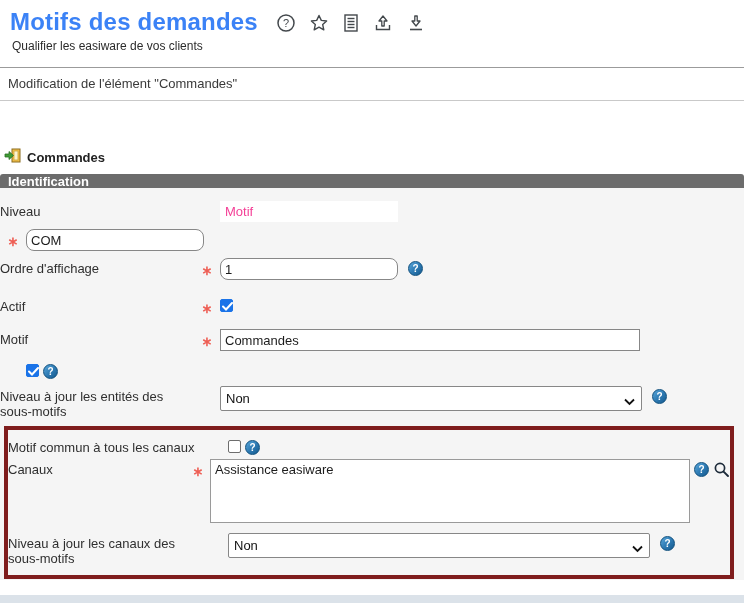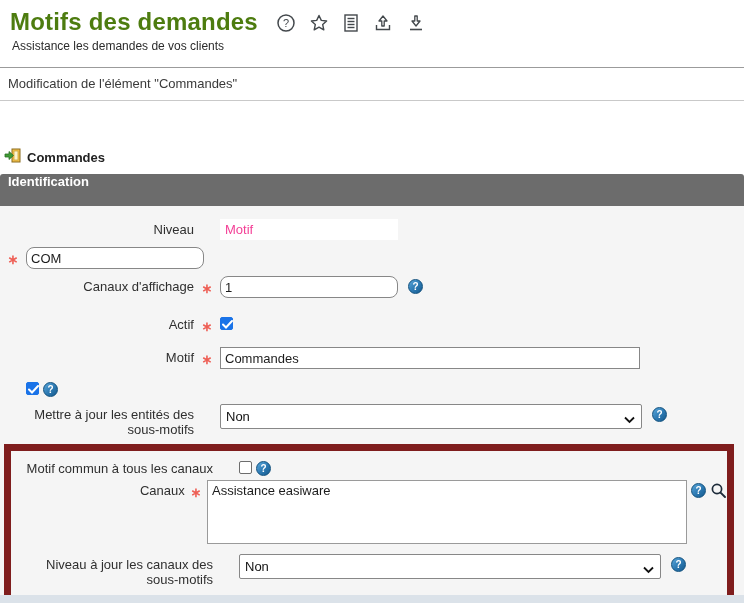--- a/index.html
+++ b/index.html
@@ -7,45 +7,45 @@
   body {
     font-family: "Liberation Sans", sans-serif;
     background:#ffffff;
     color:#222;
     position:relative;
     overflow:hidden;
   }
   
   .header { padding:8px 10px 0 10px; }
   .title-row { display:flex; align-items:center; gap:14px; }
-  .page-title { font-size:24px; font-weight:bold; color:#4d7c0f; letter-spacing:.2px; }
+  .page-title { font-size:24px; font-weight:bold; color:#3b82f6; letter-spacing:.2px; }
   .hdr-icons { display:flex; align-items:center; gap:13px; margin-left:4px; margin-top:2px; }
   .hdr-icons svg { display:block; }
   .subtitle { font-size:12px; color:#2b2b2b; margin:3px 0 0 2px; }
   .divider-strong { border-top:1px solid #9b9b9b; margin-top:14px; }
   .breadcrumb-row {
     border-bottom:1px solid #c9c9c9;
     padding:8px 0 9px 8px;
     font-size:13px; color:#3a3a3a;
   }
   
   .item-header { display:flex; align-items:center; gap:6px; padding:0 0 0 4px; margin-top:47px; }
   .item-header .item-label { font-size:13px; font-weight:bold; color:#222; }
   
   .section-bar {
-    margin-top:7px; height:32px; background:#6c6c6c;
+    margin-top:7px; height:14px; background:#6c6c6c;
     border-radius:3px 3px 0 0;
-    display:flex; align-items:flex-start; padding-left:8px;
+    display:flex; align-items:center; padding-left:8px;
   }
   .section-bar span { color:#fff; font-weight:bold; font-size:13px; }
   
   .form-area { background:#f5f5f5; padding-top:13px; padding-bottom:1px; }
   .row { display:flex; align-items:flex-start; margin-bottom:7px; }
   .lbl {
-    width:194px; text-align:right; font-size:13px; color:#2f2f2f;
+    width:194px; text-align:left; font-size:13px; color:#2f2f2f;
     padding-top:3px; line-height:15px;
   }
   .star-cell { width:26px; text-align:center; padding-top:3px; }
   .req { color:#ee5f55; font-size:13px; font-weight:bold; }
   .field-cell { display:flex; align-items:flex-start; gap:4px; }
   .ro-field {
     width:178px; height:21px; background:#fff; padding:3px 4px 0 5px;
     font-size:13px; color:#f43f96;
   }
   input.txt {
@@ -80,22 +80,22 @@
     background:linear-gradient(135deg,#5aa7da 0%,#2f7cb5 50%,#155a8e 100%);
     border:1px solid #10507e;
     color:#fff; font-size:10px; font-weight:bold;
     text-align:center; line-height:13px;
     margin-top:3px; flex:0 0 auto;
   }
   .gap8 { width:2px; }
   
   .hl-box {
     margin:2px 10px 0 4px;
-    border:7px solid #7f1d1d;
-    padding:7px 0 9px 8px;
+    border:4px solid #7f1d1d;
+    padding:7px 0 9px 0;
   }
   .hl-box .row:last-child { margin-bottom:0; }
   .row.tight { margin-bottom:4px; }
   .row.mb10 { margin-bottom:10px; }
   .row.mb12 { margin-bottom:12px;margin-top:16px; }
   
   .bottom-strip {
     position:absolute; left:0; bottom:0; width:744px; height:8px;
     background:#dbe2e9;
   }
@@ -134,21 +134,21 @@
           </svg>
       </span>
       <span>
         <svg width="20" height="20" viewBox="0 0 20 20">
             <path d="M10 13 L6 8 L8.8 8 L8.8 3 L11.2 3 L11.2 8 L14 8 Z" fill="none" stroke="#43484c" stroke-width="1.3" stroke-linejoin="round"></path>
             <line x1="4" y1="16.5" x2="16" y2="16.5" stroke="#43484c" stroke-width="1.6"></line>
           </svg>
       </span>
     </span>
   </div>
-  <div class="subtitle">Assistance les demandes de vos clients</div>
+  <div class="subtitle">Qualifier les easiware de vos clients</div>
 </div>
 
 <div class="divider-strong"></div>
 
 <div class="breadcrumb-row">Modification de l'élément "Commandes"</div>
 
 <div class="item-header">
   <span>
     <svg width="17" height="15" viewBox="0 0 17 15">
       <rect x="8" y="1" width="8" height="13" fill="#f6c04a" stroke="#8a6d1f" stroke-width="1"></rect>
@@ -174,21 +174,21 @@
   </div>
 
   <div class="row">
     <div class="star-cell"><span class="req">∗</span></div>
     <div class="field-cell">
       <input class="txt w-sm" type="text" value="COM" style="">
     </div>
   </div>
 
   <div class="row">
-    <div class="lbl">Canaux d'affichage</div>
+    <div class="lbl">Ordre d'affichage</div>
     <div class="star-cell"><span class="req">∗</span></div>
     <div class="field-cell">
       <input class="txt w-sm" type="text" value="1" style="">
       <span class="gap8"></span>
       <span class="help">?</span>
     </div>
   </div>
 
   <div class="row mb12">
     <div class="lbl">Actif</div>
@@ -216,21 +216,21 @@
       <span class="cb checked" role="checkbox" aria-checked="true">
         <svg width="11" height="9" viewBox="0 0 11 9">
             <path d="M1 4.5 L4 7.5 L10 1" fill="none" stroke="#fff" stroke-width="2" stroke-linecap="round"></path>
           </svg>
       </span>
       <span class="help">?</span>
     </div>
   </div>
 
   <div class="row">
-    <div class="lbl">Mettre à jour les entités des sous-motifs</div>
+    <div class="lbl">Niveau à jour les entités des sous-motifs</div>
     <div class="star-cell"></div>
     <div class="field-cell">
       <span class="sel-wrap">
         <select class="sel">
           <option>Non</option>
         </select>
         <span class="sel-chev">
           <svg width="11" height="8" viewBox="0 0 11 8">
               <path d="M1 1.5 L5.5 6 L10 1.5" fill="none" stroke="#111" stroke-width="1.8"></path>
             </svg>

